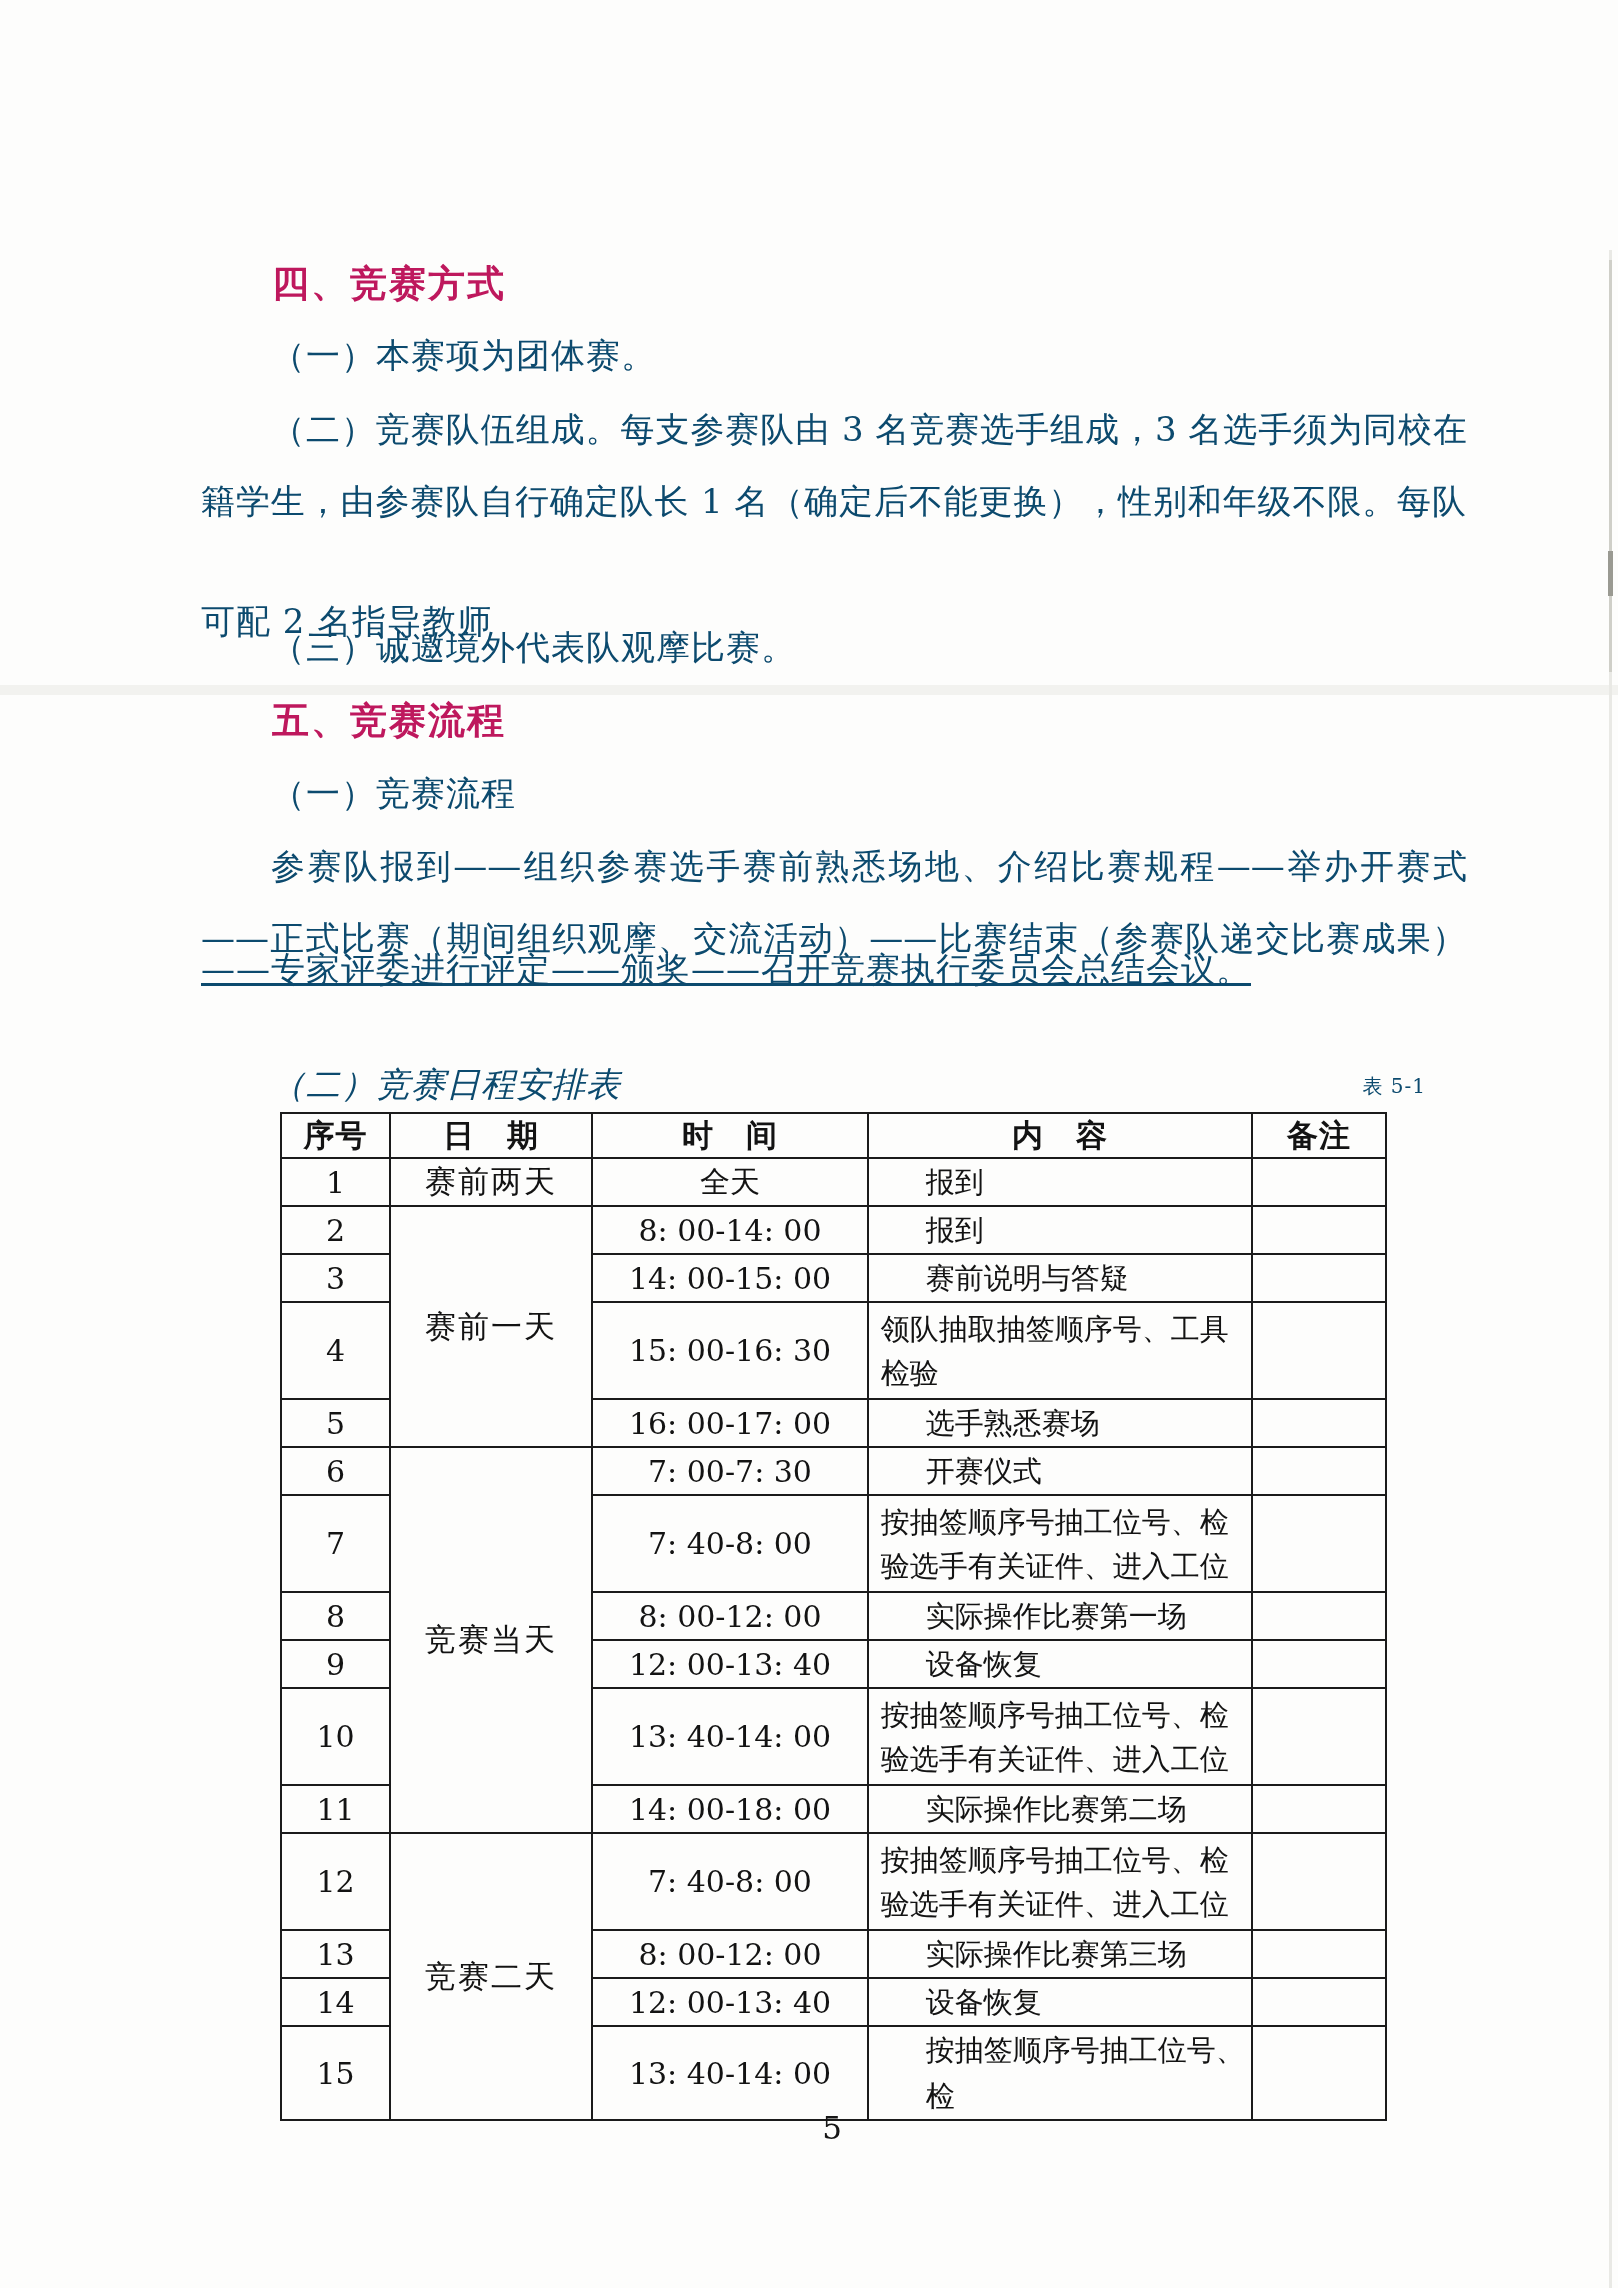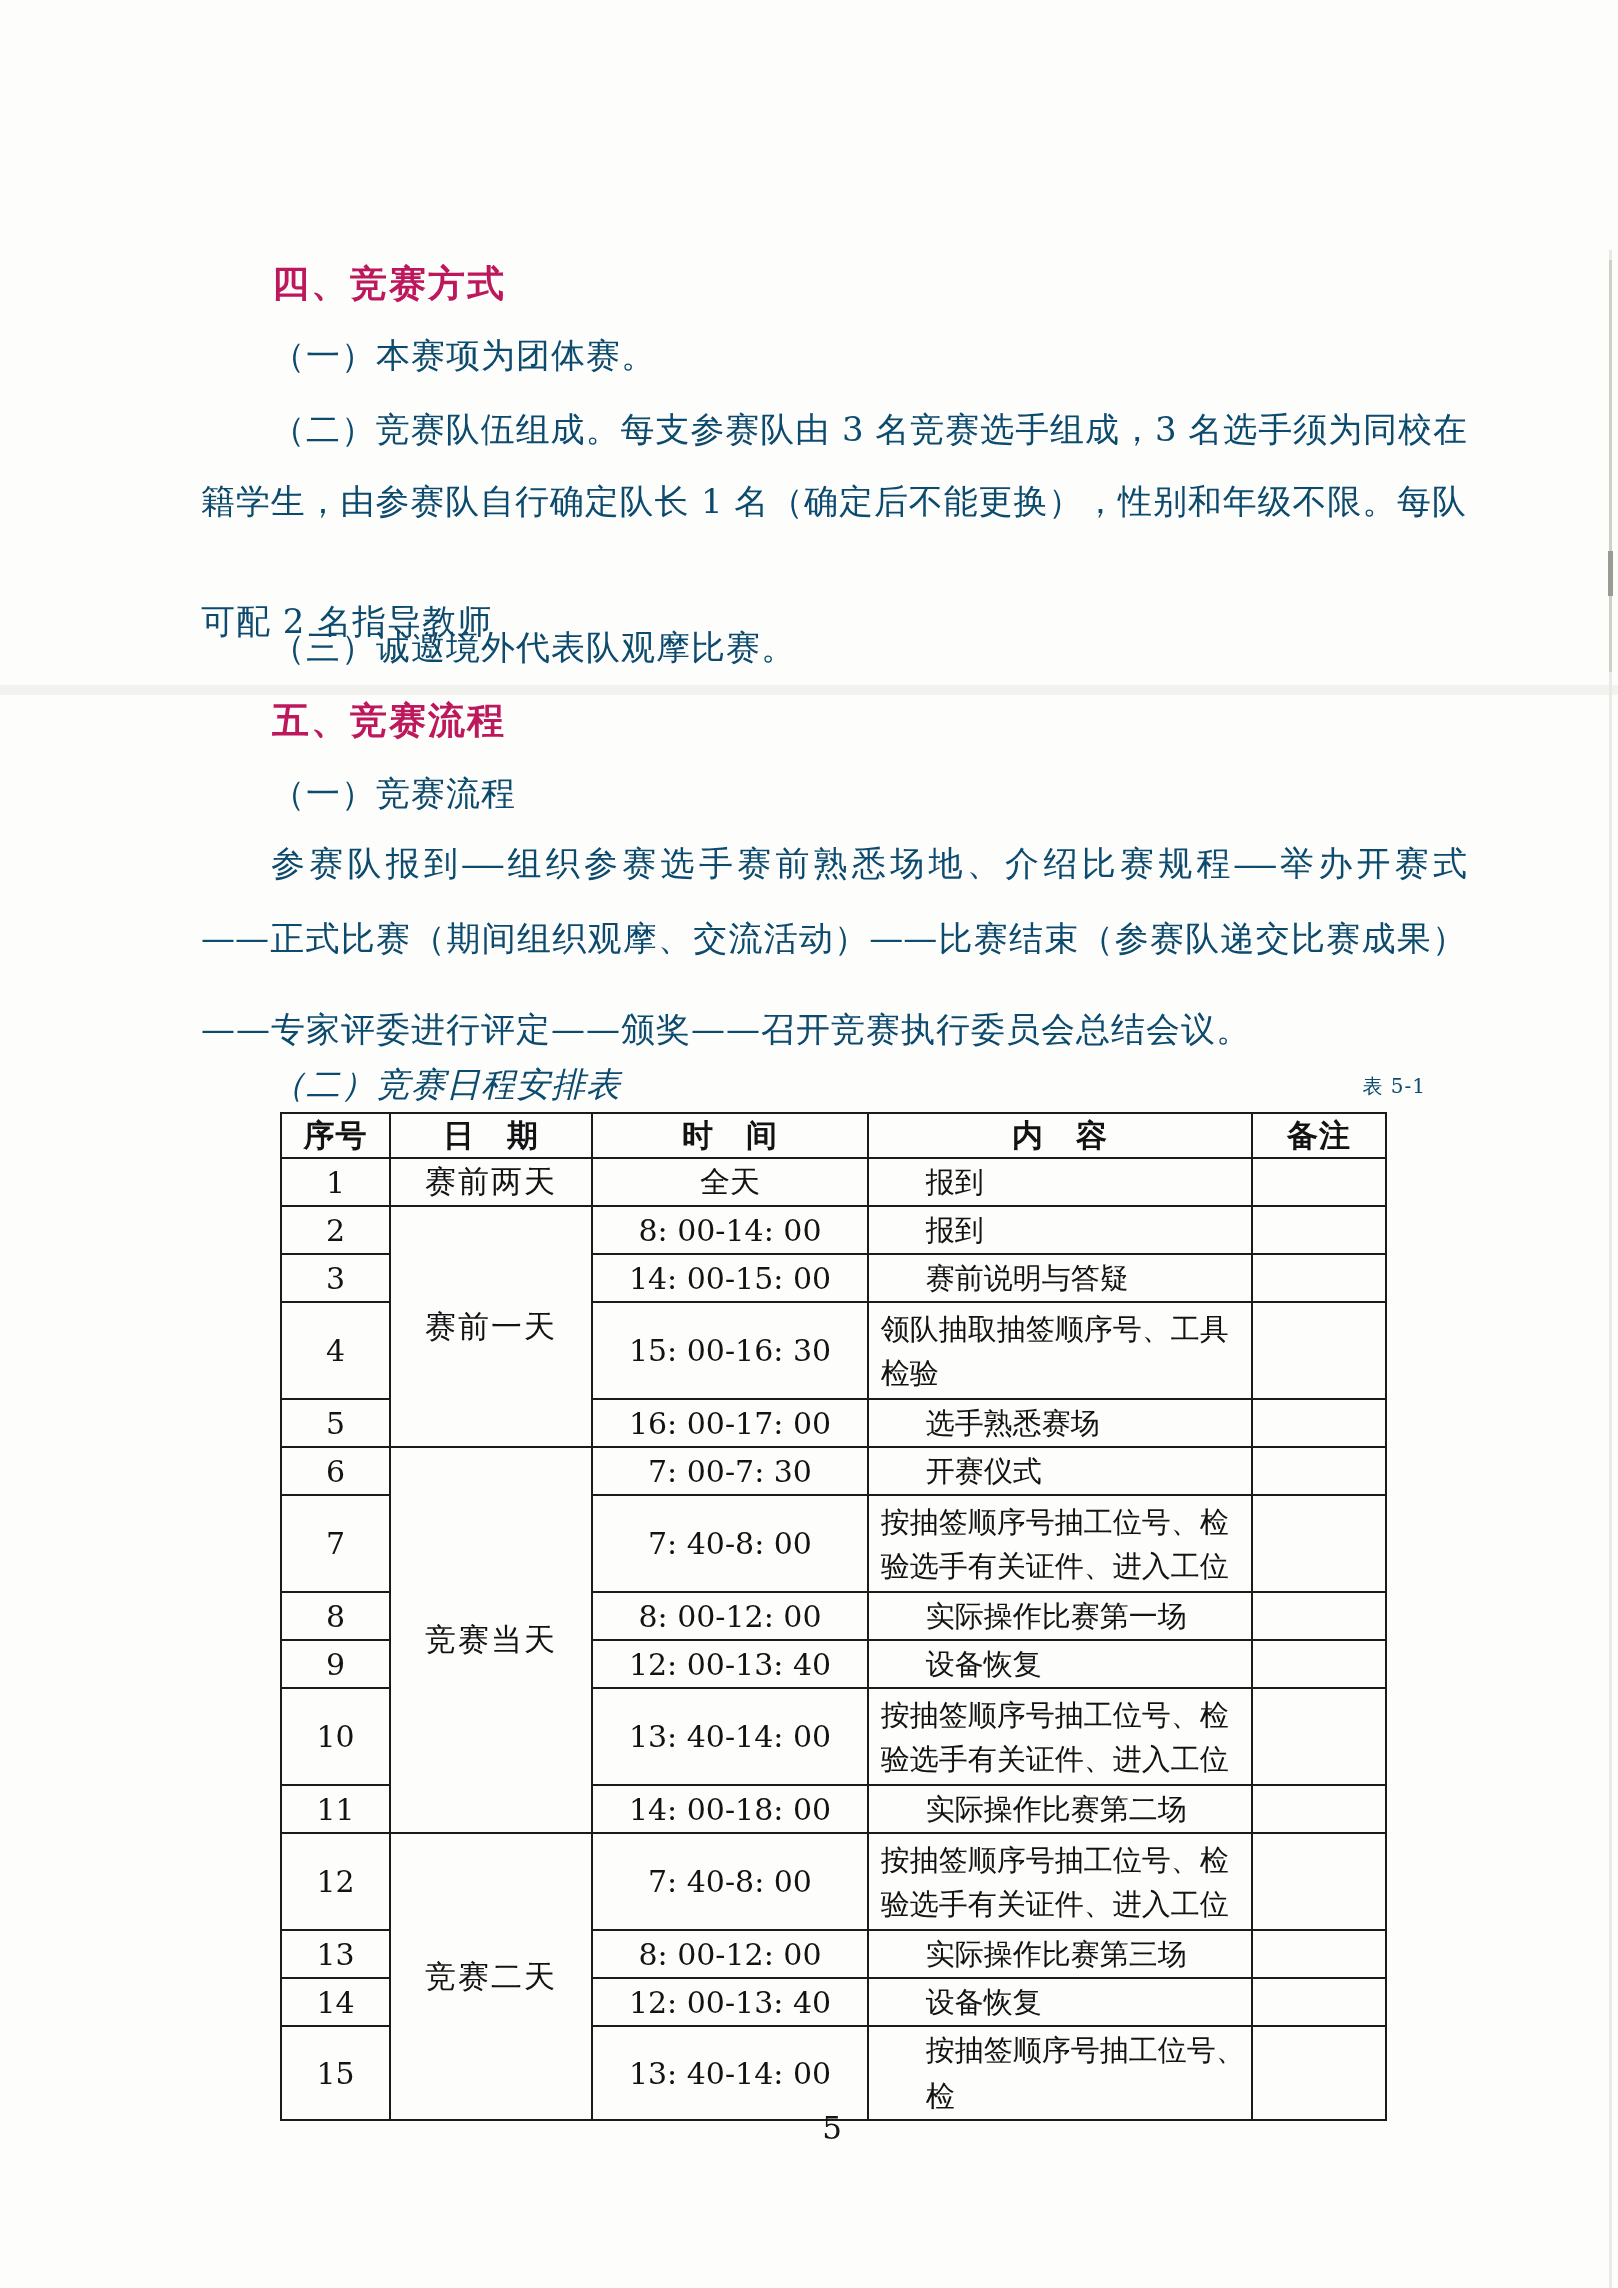--- a/index.html
+++ b/index.html
@@ -60,23 +60,23 @@
 <div class="scan-speck" style="left:1608px;top:551px;width:4.9px;height:45px;"></div>
 
 <div class="tline hd" style="left:272px;top:262px;">四、竞赛方式</div>
 <div class="tline" style="left:271px;top:334px;">（一）本赛项为团体赛。</div>
 <div class="tline just" style="left:271px;top:408px;width:1196px;">（二）竞赛队伍组成。每支参赛队由 3 名竞赛选手组成，3 名选手须为同校在</div>
 <div class="tline just" style="left:201px;top:480px;width:1265px;">籍学生，由参赛队自行确定队长 1 名（确定后不能更换），性别和年级不限。每队</div>
 <div class="tline" style="left:201px;top:553px;margin-top:47px;">可配 2 名指导教师</div>
 <div class="tline" style="left:271px;top:626px;">（三）诚邀境外代表队观摩比赛。</div>
 <div class="tline hd" style="left:272px;top:699px;">五、竞赛流程</div>
 <div class="tline" style="left:271px;top:772px;">（一）竞赛流程</div>
-<div class="tline just" style="left:271px;top:845px;width:1196px;font-family:Liberation Mono, monospace;">参赛队报到——组织参赛选手赛前熟悉场地、介绍比赛规程——举办开赛式</div>
+<div class="tline just" style="left:271px;top:845px;width:1196px;">参赛队报到——组织参赛选手赛前熟悉场地、介绍比赛规程——举办开赛式</div>
 <div class="tline just" style="left:201px;top:917px;width:1265px;">——正式比赛（期间组织观摩、交流活动）——比赛结束（参赛队递交比赛成果）</div>
-<div class="tline" style="left:201px;top:1008px;">——专家评委进行评定——颁奖——召开竞赛执行委员会总结会议。</div>
+<div class="tline" style="left:201px;top:948px;text-decoration:underline;">——专家评委进行评定——颁奖——召开竞赛执行委员会总结会议。</div>
 <div class="tline" style="left:271px;top:1063px;font-style:italic;">（二）竞赛日程安排表</div>
 <div class="tline tablabel" style="left:1313px;top:1065px;width:113px;">表 5-1</div>
 
 <table class="sched">
   <colgroup>
     <col style="width:109px">
       <col style="width:202px">
       <col style="width:276px">
       <col style="width:384px">
       <col style="width:134px">

